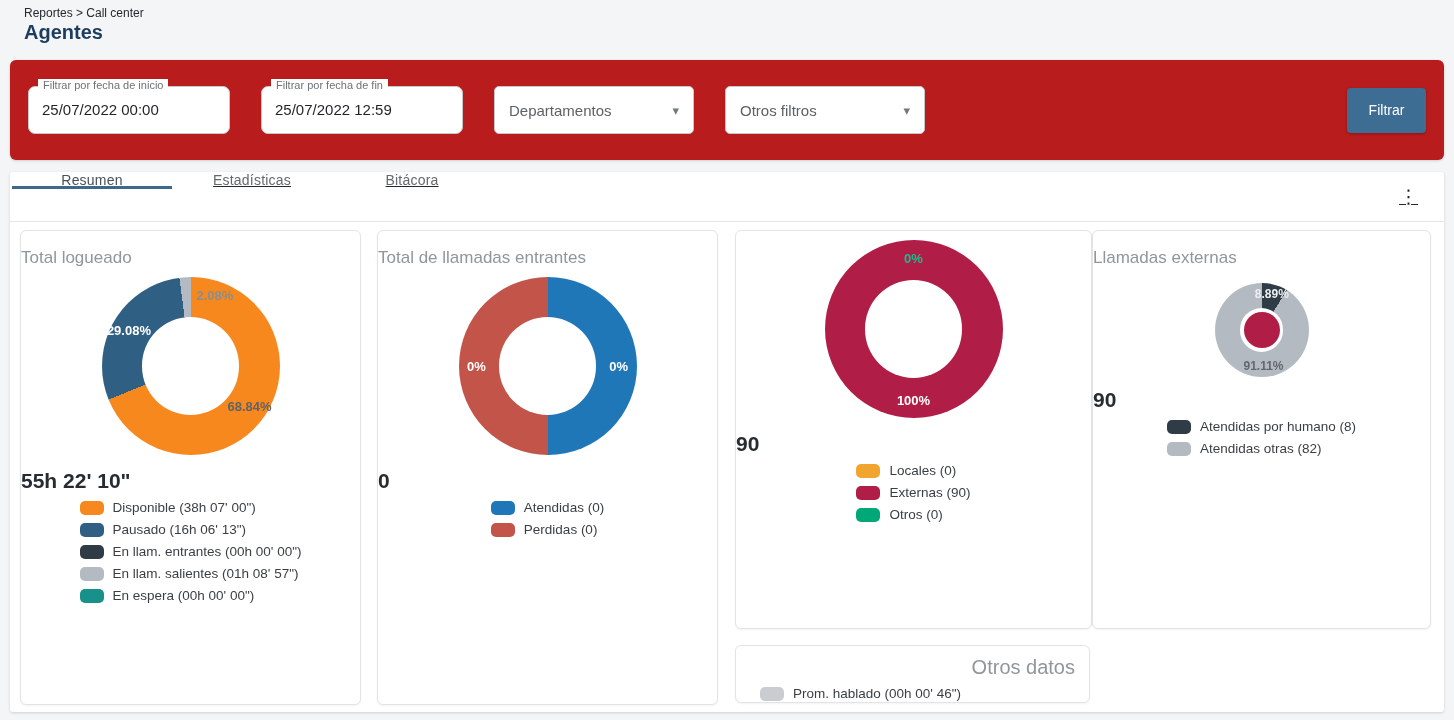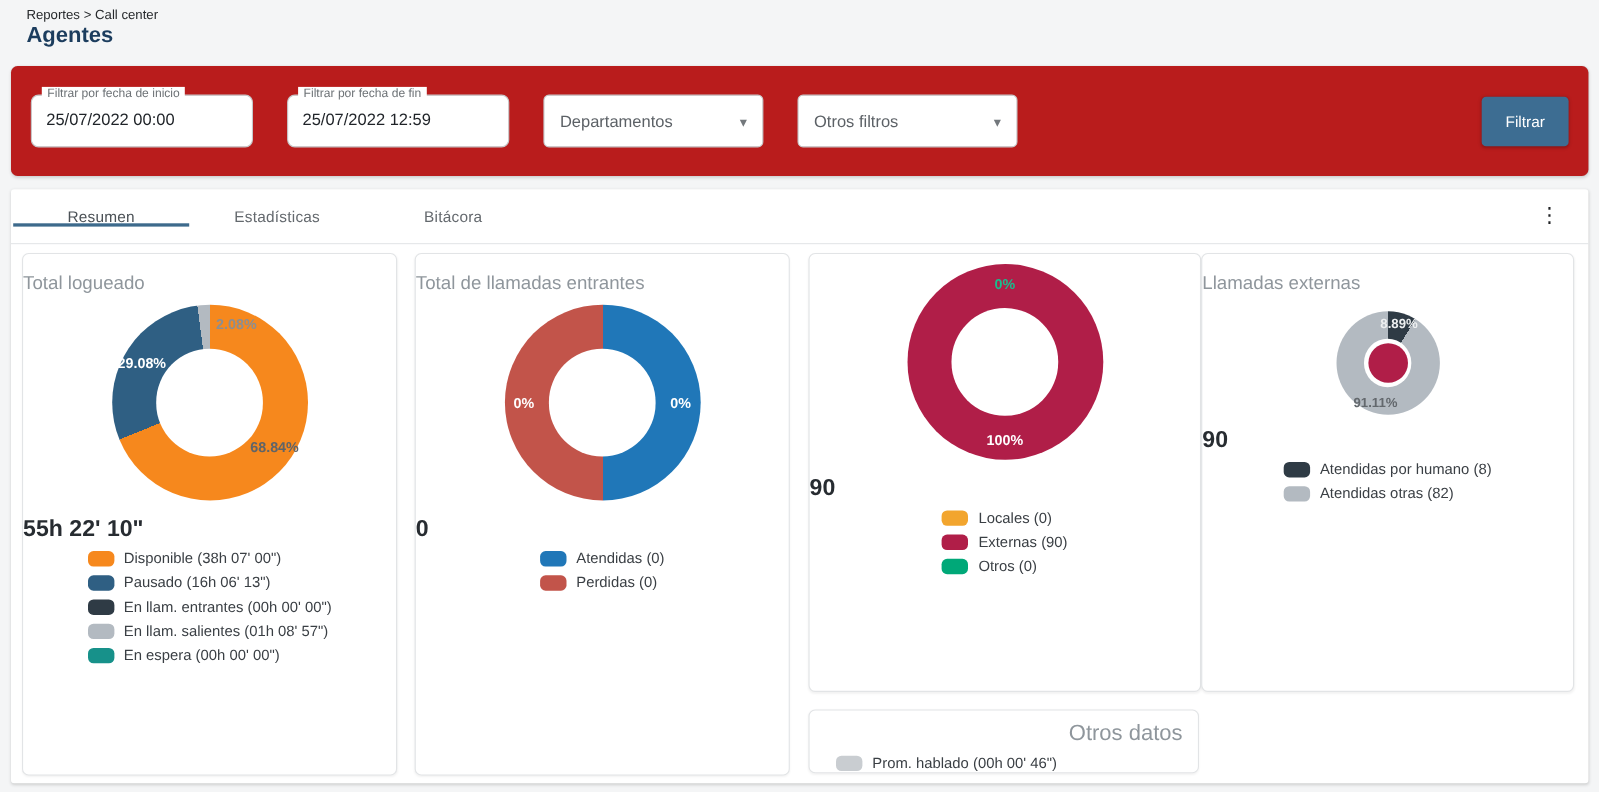--- a/index.html
+++ b/index.html
@@ -47,22 +47,22 @@
     box-shadow:0 1px 3px rgba(0,0,0,.25);
   }
 
   
   .main-card {
     position:absolute; left:10px; right:10px; top:172px; height:540px;
     background:#fff; border-radius:3px;
     box-shadow:0 1px 3px rgba(0,0,0,.16);
   }
   .tabbar {
-    height:50px; display:flex; align-items:center;
-    border-bottom:1px solid #e4e6e8; padding-left:2px;
+    height:50px; display:flex; align-items:flex-start;
+    border-bottom:1px solid #e4e6e8; padding-left:2px;text-decoration:underline;
   }
   .tab {
     width:160px; display:flex; align-items:center; justify-content:center;
     font-size:14px; color:#64696e; font-weight:500; cursor:pointer;
     position:relative; letter-spacing:.2px;
   }
   .tab.active { color:#4b5156; }
   .tab.active::after {
     content:""; position:absolute; left:0; right:0; bottom:-1px; height:3px;
     background:#3d6a8c;
@@ -242,21 +242,21 @@
               </div>
             </div>
         </div>
       </div>
 
       <div class="chart-card card-4">
         <div class="card-title">Llamadas externas</div>
         <div class="donut donut-sm" style="background: conic-gradient(rgb(47, 59, 69) 0%, rgb(47, 59, 69) 8.89%, rgb(179, 186, 193) 8.89%, rgb(179, 186, 193) 100%);">
             <div class="center-dot" style="background: rgb(176, 30, 72);"></div>
             <span class="pct-label" style="left: 57.3652px; top: 10.8569px; color: rgb(237, 239, 240);">8.89%</span>
-            <span class="pct-label" style="left: 36px; top: 83.1431px; color: rgb(99, 104, 109);">91.11%</span>
+            <span class="pct-label" style="left: 49px; top: 83.1431px; color: rgb(99, 104, 109);">91.11%</span>
           </div>
         <div class="card-total">90</div>
         <div class="legend">
             <div class="legend-row">
               <span class="chip" style="background: rgb(47, 59, 69);"></span>
               <span class="legend-label">Atendidas por humano (8)</span>
             </div>
             <div class="legend-row">
               <span class="chip" style="background: rgb(179, 186, 193);"></span>
               <span class="legend-label">Atendidas otras (82)</span>

